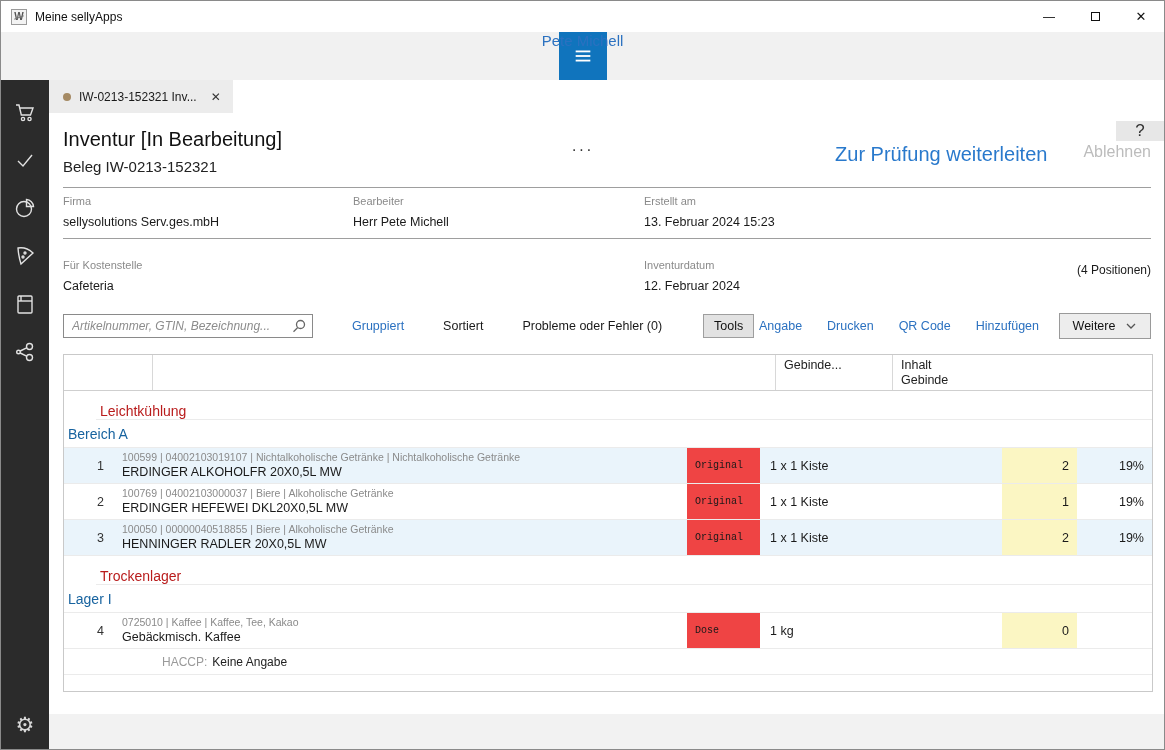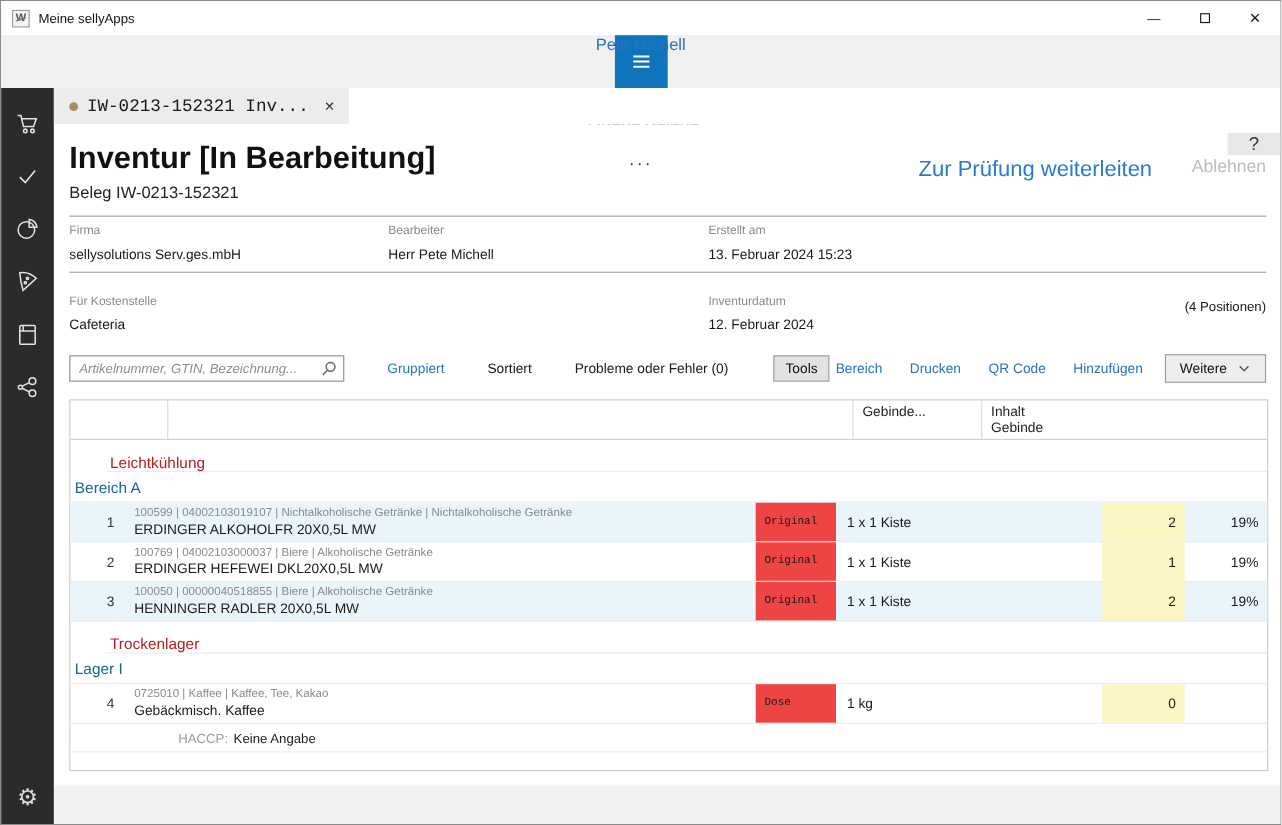--- a/index.html
+++ b/index.html
@@ -40,29 +40,29 @@
              display:flex; flex-direction:column; align-items:center; padding-top:8px; }
   .side-icon { width:48px; height:48px; display:flex; align-items:center; justify-content:center; }
   .side-icon svg { stroke:#e2e2e2; fill:none; stroke-width:1.4; }
   .gear-slot { position:absolute; bottom:6px; left:0; width:48px; height:40px; display:flex;
                align-items:center; justify-content:center; color:#d9d9d9; font-size:21px; }
 
   
   .tabbar { position:absolute; left:48px; top:79px; right:0; height:33px; background:#fff; display:flex; }
   .tab { background:#ececec; height:33px; display:flex; align-items:center; padding:0 12px 0 14px; }
   .tab-dot { width:8px; height:8px; border-radius:50%; background:#a58a64; margin-right:8px; }
-  .tab-label { font-size:16px; color:#1a1a1a;font-family:Liberation Mono, monospace; }
+  .tab-label { font-size:12px; color:#1a1a1a; }
   .tab-close { margin-left:14px; font-size:12px; color:#333; }
 
   
   .content { position:absolute; left:48px; top:112px; right:0; height:601px; background:#fff;
              padding:0 13px 0 14px; }
 
   .doc-header { position:relative; padding-top:15px; }
-  .doc-title { font-size:28px; font-weight:bold; color:#111; }
+  .doc-title { font-size:20px; font-weight:normal; color:#111; }
   .doc-subtitle { font-size:15px; color:#222; margin-top:7px; }
   .doc-actions { position:absolute; right:0; top:30px; display:flex; gap:36px; }
   .action-primary { font-size:20px; color:#2979cc; }
   .action-disabled { font-size:16px; color:#bcbcbc; }
   .divider { border-top:1px solid #9e9e9e; margin-top:12px; }
 
   .fields-row1 { display:grid; grid-template-columns:290px 291px 1fr; padding-top:7px; padding-bottom:9px; }
   .fields-row2 { display:grid; grid-template-columns:581px 1fr; padding-top:7px; padding-bottom:9px; position:relative;margin-top:13px; }
   .field-label { font-size:11px; color:#8a8a8a; }
   .field-value { font-size:12.5px; color:#1a1a1a; margin-top:8px; }
@@ -281,21 +281,21 @@
               <circle cx="9.5" cy="6.5" r="4"></circle>
               <line x1="6.5" y1="9.8" x2="2.5" y2="13.8"></line>
             </g>
         </svg>
       </div>
       <span class="toggle active">Gruppiert</span>
       <span class="toggle">Sortiert</span>
       <span class="toggle">Probleme oder Fehler (0)</span>
       <button class="tools-btn">Tools</button>
       <div class="link-group">
-        <span class="blue-link">Bereich</span>
+        <span class="blue-link">Angabe</span>
         <span class="blue-link">Drucken</span>
         <span class="blue-link">QR Code</span>
         <span class="blue-link">Hinzufügen</span>
       </div>
       <div class="weitere-btn">
         <span>Weitere</span>
         <svg width="12" height="12" viewBox="0 0 12 12">
           <polyline points="2,4 6,8 10,4" stroke="#555" stroke-width="1.3" fill="none"></polyline>
         </svg>
       </div>

